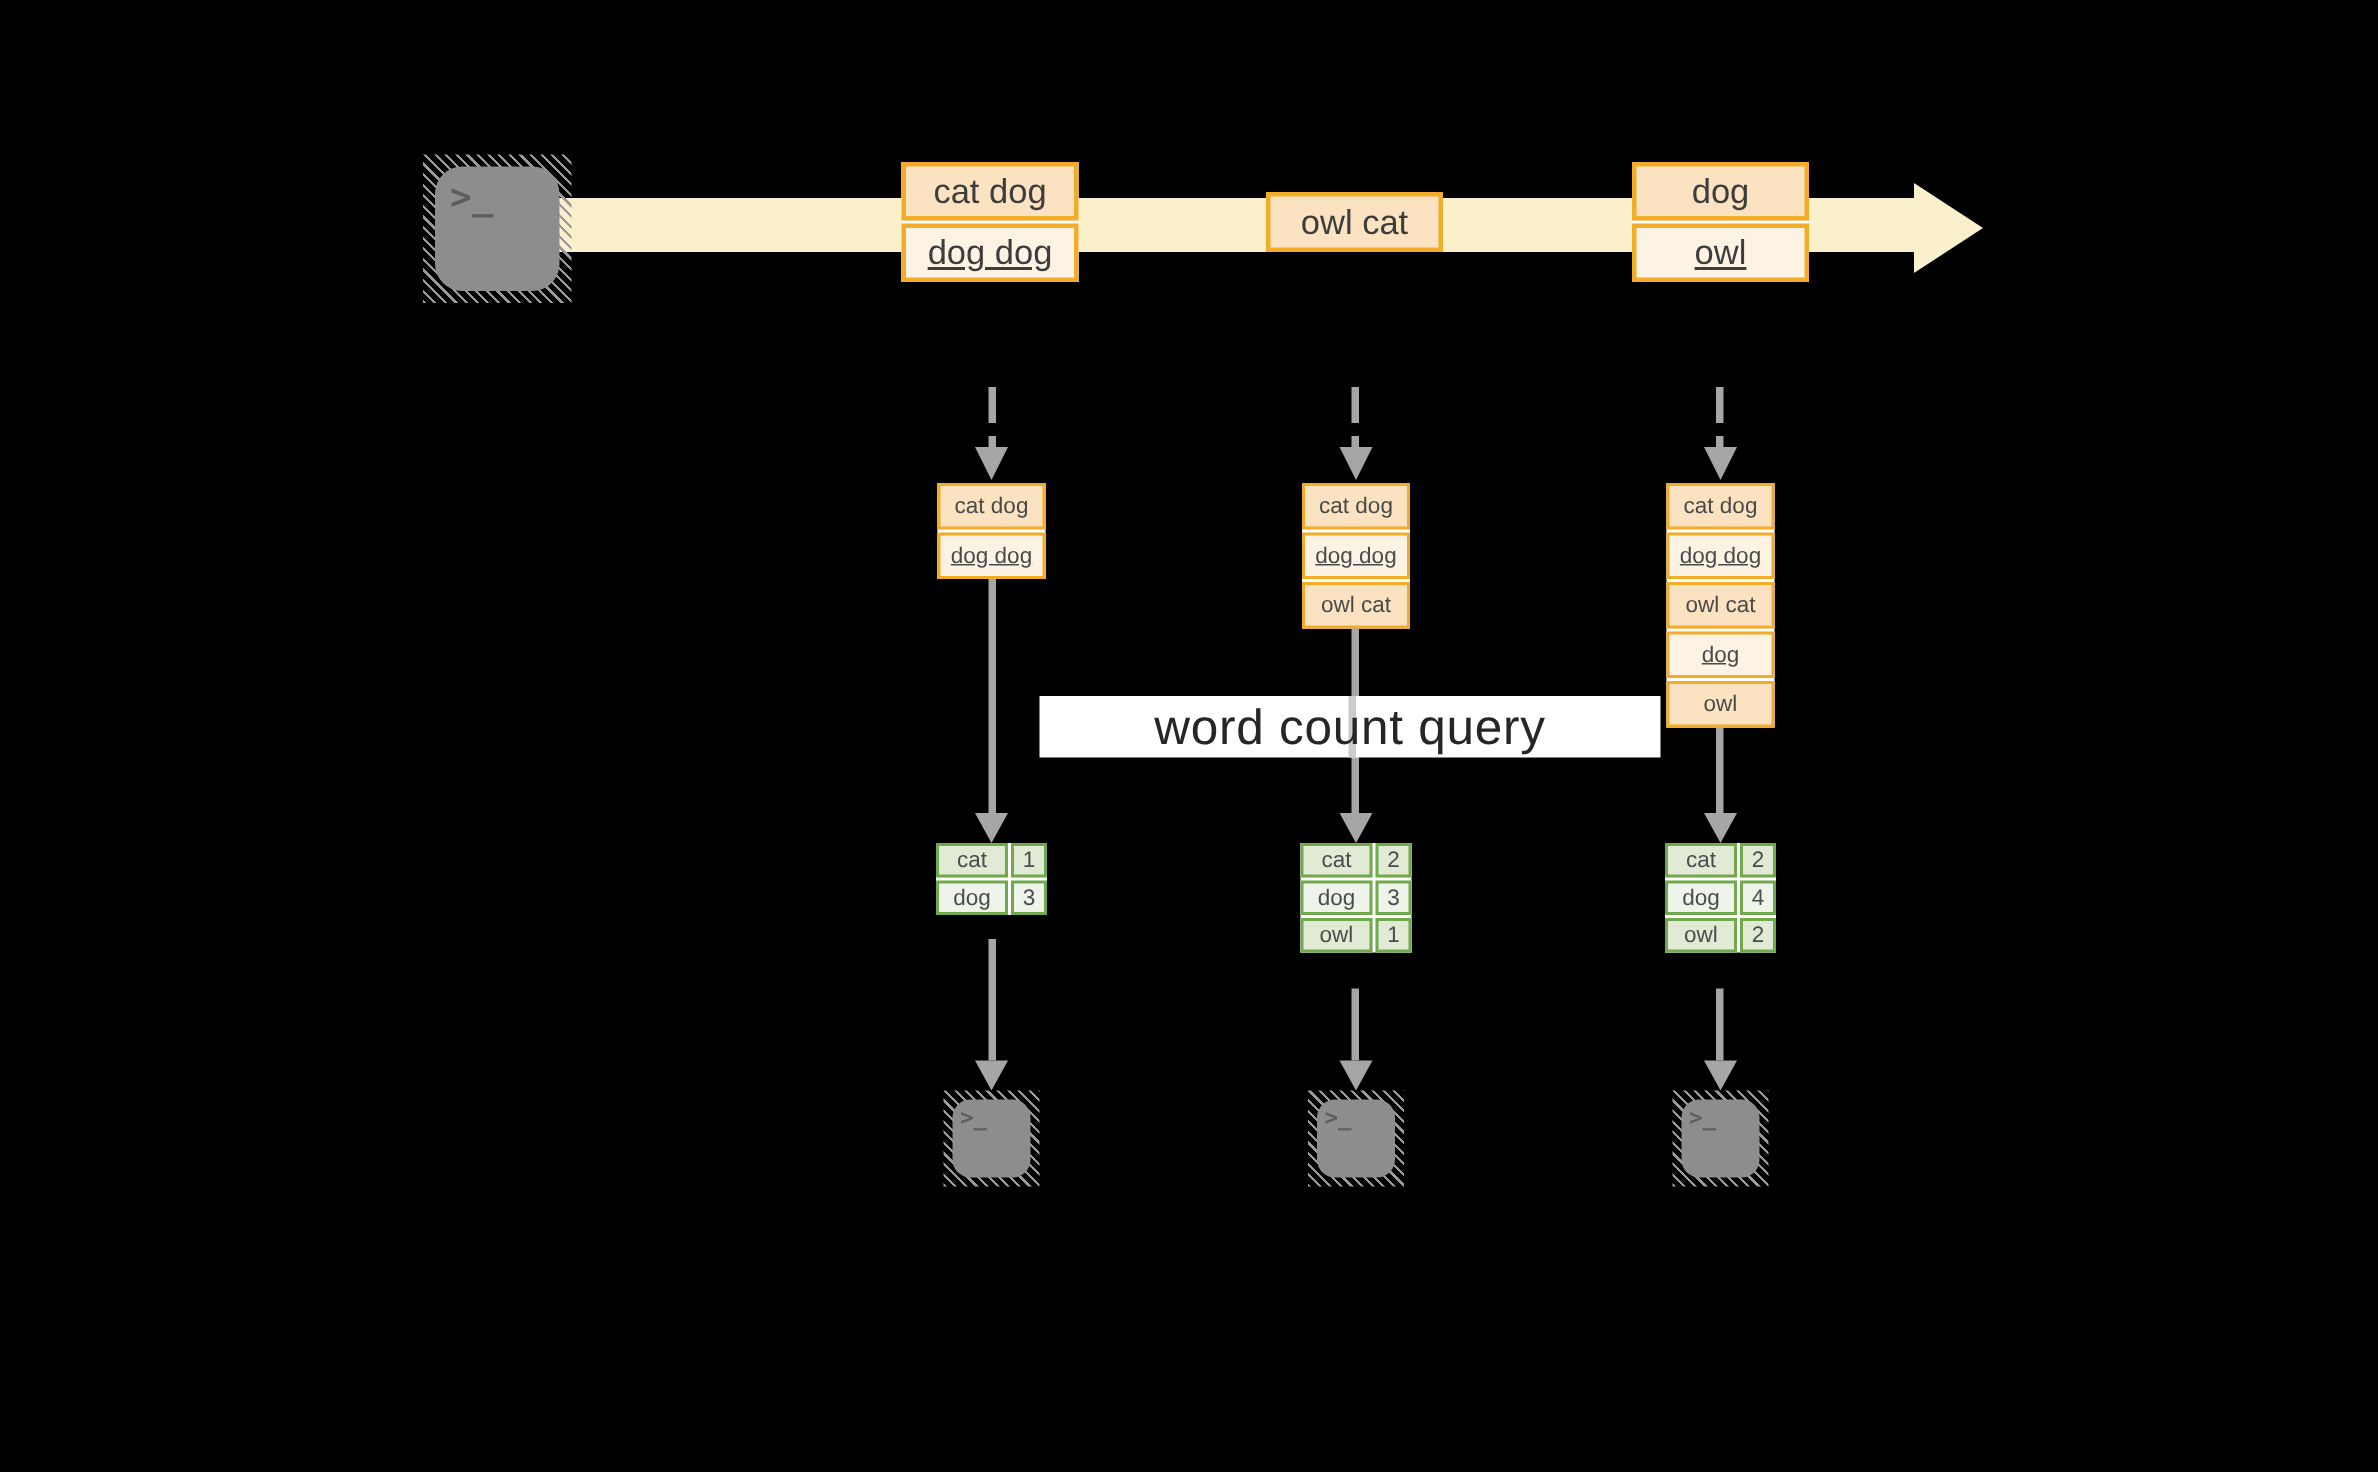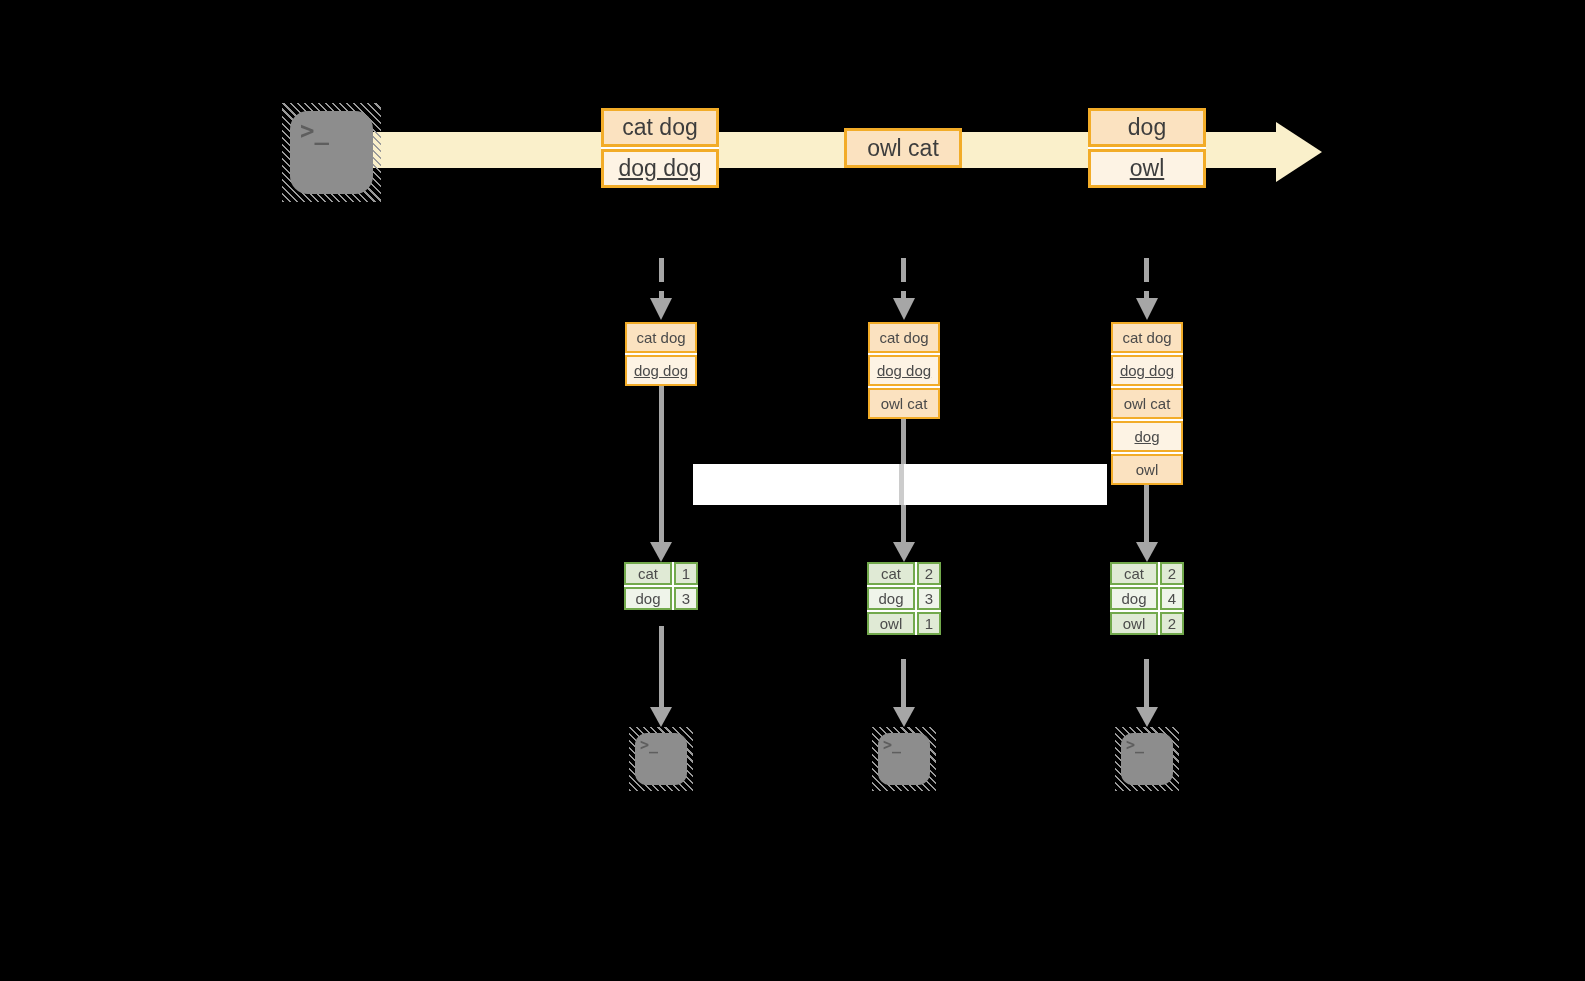--- a/index.html
+++ b/index.html
@@ -112,20 +112,21 @@
     <div class="st-cell fill-light">dog</div>
     <div class="st-cell fill-dark">owl</div>
   </div>
 
   <div class="vline" style="left:659px;top:386px;height:156px;"></div>
   <div class="vline" style="left:901px;top:419px;height:123px;"></div>
   <div class="vline" style="left:1144px;top:485px;height:57px;"></div>
 
   <div class="query-box">
     <div class="query-line"></div>
+    <span class="query-text">word count query</span>
   </div>
 
   <div class="head-down" style="left:650px;top:542px;"></div>
   <div class="head-down" style="left:893px;top:542px;"></div>
   <div class="head-down" style="left:1136px;top:542px;"></div>
 
   <div class="tbl" style="left:624px;top:562px;">
     <div class="tbl-row">
       <div class="tbl-word gfill-dark">cat</div>
       <div class="tbl-num gfill-dark">1</div>

